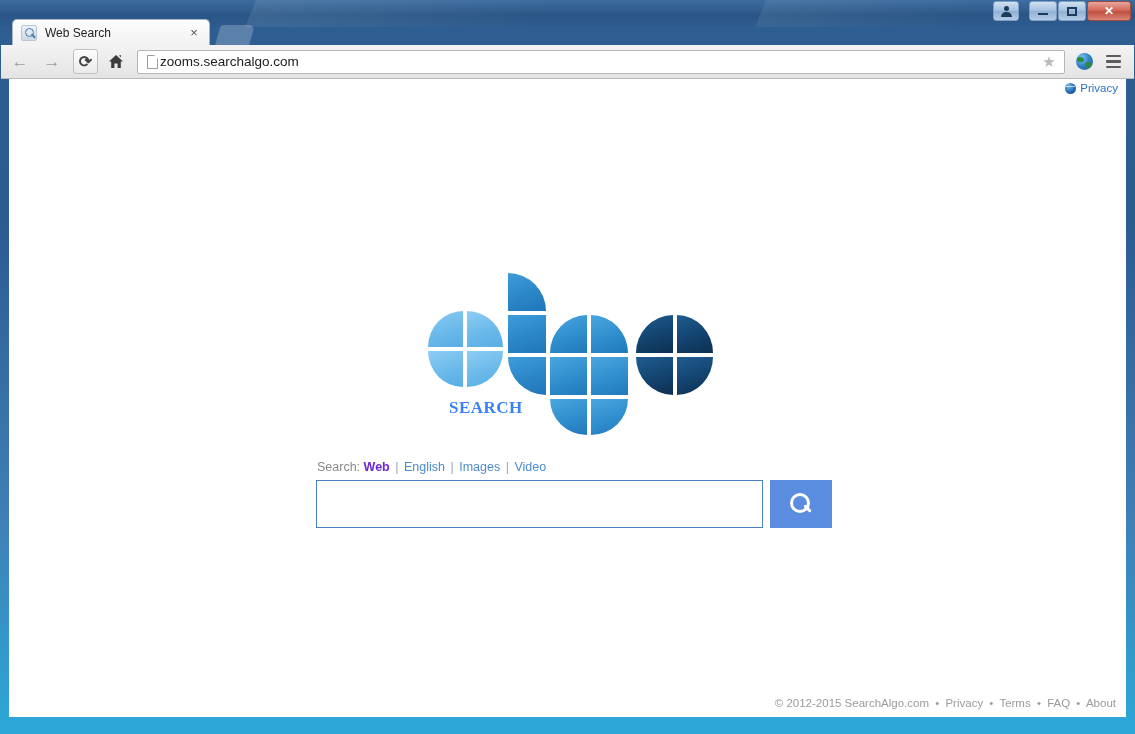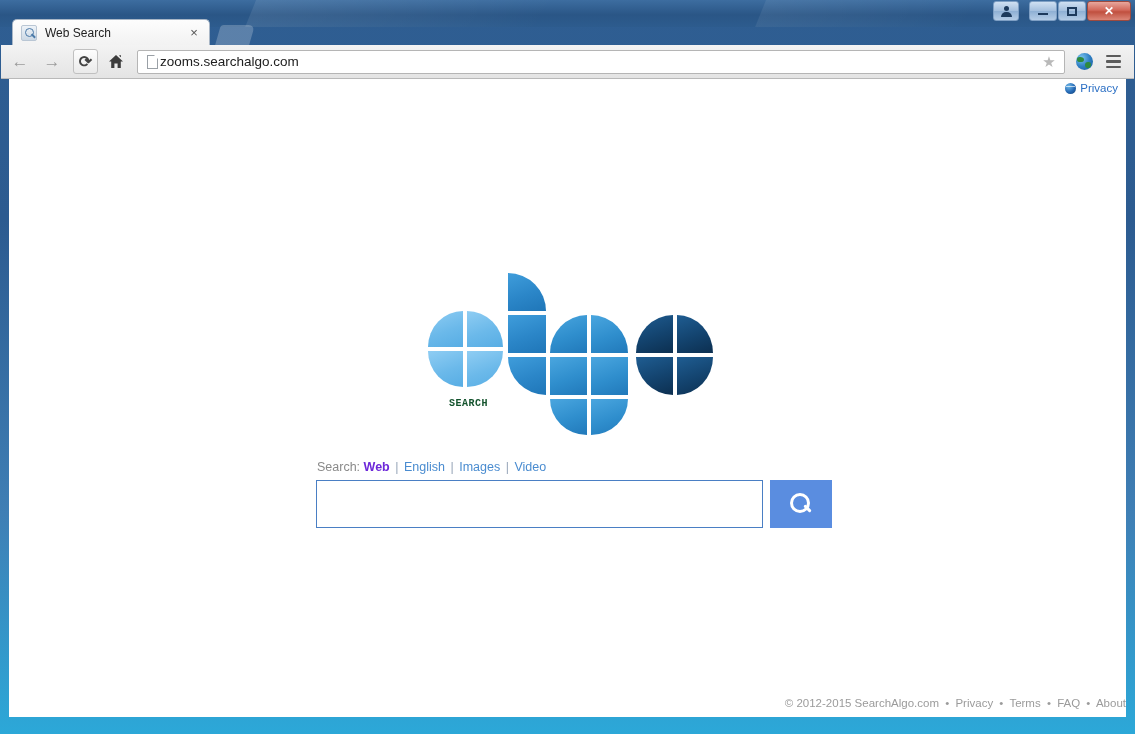--- a/index.html
+++ b/index.html
@@ -191,22 +191,22 @@
   #logo { position: absolute; left: 419px; top: 194px; width: 285px; height: 162px; }
   .q { position: absolute; }
   
   .g-light  { background: linear-gradient(160deg,#8fcdf3 0%, #6bb9ea 55%, #57ade4 100%); }
   .g-mid    { background: linear-gradient(160deg,#3f9ddb 0%, #2b86c8 55%, #1f76b8 100%); }
   .g-mid2   { background: linear-gradient(160deg,#4aa6df 0%, #2f8ecd 55%, #2179ba 100%); }
   .g-dark   { background: linear-gradient(160deg,#1f5d92 0%, #13436e 55%, #0c2f50 100%); }
 
   #searchword {
     position: absolute; left: 21px; top: 125px;
-    font-size: 10px; letter-spacing: 0.5px; font-weight: bold;
-    color: #14532d; font-family: Liberation Mono, monospace;
+    font-size: 17px; letter-spacing: 0.5px; font-weight: bold;
+    color: #3b82f6; font-family: Liberation Serif, serif;
   }
 
   
   #cats {
     position: absolute; left: 308px; top: 381px;
     font-size: 12.5px; color: #707070;
   }
   #cats .lbl { color: #8a8a8a; }
   #cats .active { color: #6d28d9; font-weight: bold; }
   #cats a { color: #4a8cd0; text-decoration: none; }
@@ -234,21 +234,21 @@
     width: 14px; height: 14px; border: 3px solid #fff; border-radius: 50%;
   }
   #searchbtn .mg::after {
     content:''; position:absolute; left:13px; top:14px;
     width: 9px; height: 3px; background: #fff; border-radius: 2px;
     transform: rotate(45deg);
   }
 
   
   #footer {
-    position: absolute; right: 0; bottom: 8px;
+    position: absolute; right: 10px; bottom: 8px;
     font-size: 11.5px; color: #9b9b9b;
     white-space: nowrap;
   }
   #footer .dot { padding: 0 3px; }
   #footer a { color: #9b9b9b; text-decoration: none; }
 </style>
 </head>
 <body>
 
 <div id="window">

